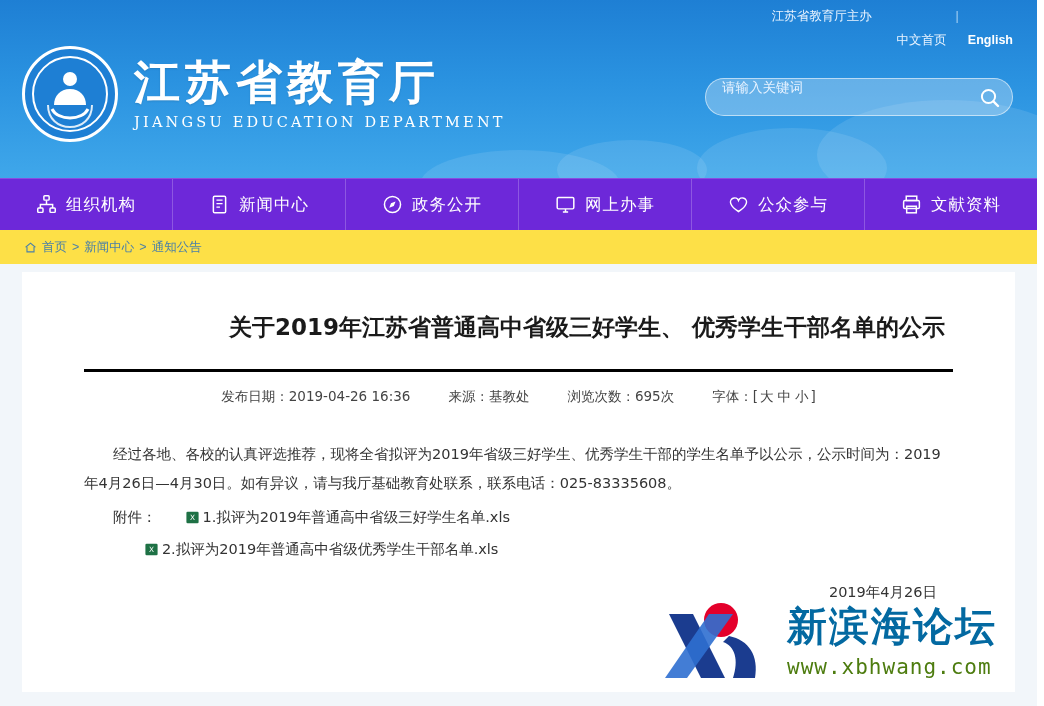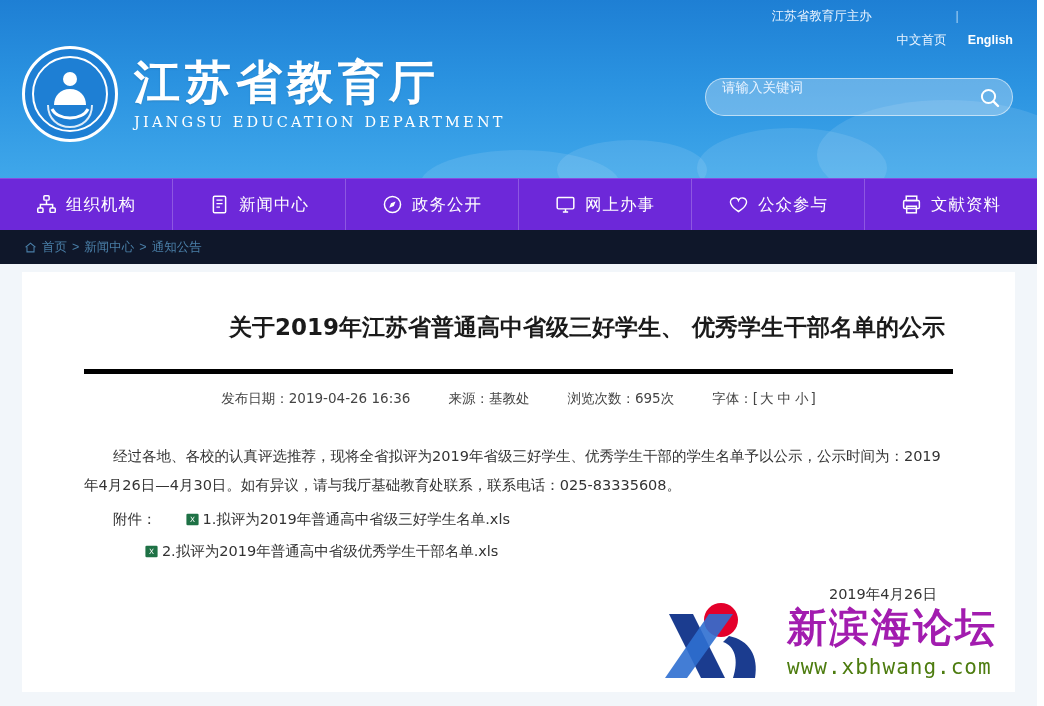--- a/index.html
+++ b/index.html
@@ -126,21 +126,21 @@
   .nav-item:last-child { border-right: none; }
   .nav-item svg { display: block; }
 
   
   .crumb {
     height: 34px;
     display: flex; align-items: center;
     padding-left: 24px;
     font-size: 12.5px;
     color: #4a7fa8;
-    background: #0f172a;
+    background: #fde047;
   }
   .crumb a { color: #4a7fa8; text-decoration: none; }
   .crumb .arrow { margin: 0 5px; }
   .crumb .home { margin-right: 5px; display: inline-flex; }
 
   
   .card {
     margin: 8px 22px 0 22px;
     background: #ffffff;
     min-height: 420px;
@@ -150,21 +150,21 @@
   .title {
     text-align: right;
     font-size: 23px;
     font-weight: bold;
     color: #1a1a1a;
     line-height: 1.5;
     font-family: "DejaVu Sans", "Liberation Sans", sans-serif;
     padding: 0 8px 24px 8px;
   }
   .meta {
-    border-top: 5px solid #000000;
+    border-top: 3px solid #000000;
     padding-top: 16px;
     display: flex;
     justify-content: center;
     gap: 38px;
     font-size: 13.5px;
     color: #444;
     font-family: "DejaVu Sans", "Liberation Sans", sans-serif;
   }
   .meta .fonts a { color: #444; text-decoration: none; padding: 0 2px; }
   .body {
@@ -193,22 +193,22 @@
   
   .watermark {
     position: absolute;
     right: 18px; bottom: 6px;
     display: flex; align-items: center;
     pointer-events: none;
   }
   .wm-mark { position: relative; width: 118px; height: 86px; flex: none; }
   .wm-text { margin-left: 6px; }
   .wm-cn {
-    font-size: 40px; color: #a21caf; font-weight: bold; letter-spacing: 2px;
-    font-family: Liberation Sans, sans-serif;
+    font-size: 40px; color: #0369a1; font-weight: bold; letter-spacing: 2px;
+    font-family: Liberation Serif, serif;
     line-height: 1;
   }
   .wm-url {
     margin-top: 8px;
     font-size: 21px; color: #4d7c0f; letter-spacing: 1px;
     font-family: "DejaVu Sans Mono", "Liberation Mono", monospace;
   }
 </style>
 </head>
 <body>

